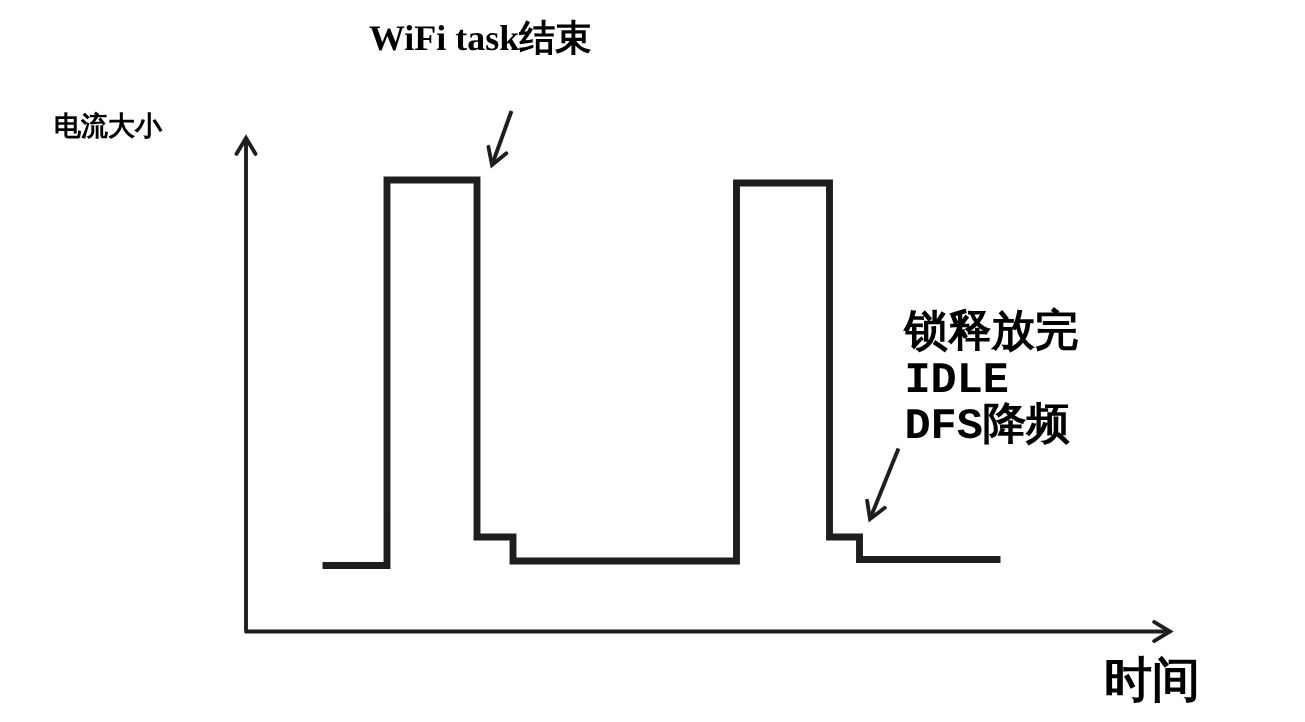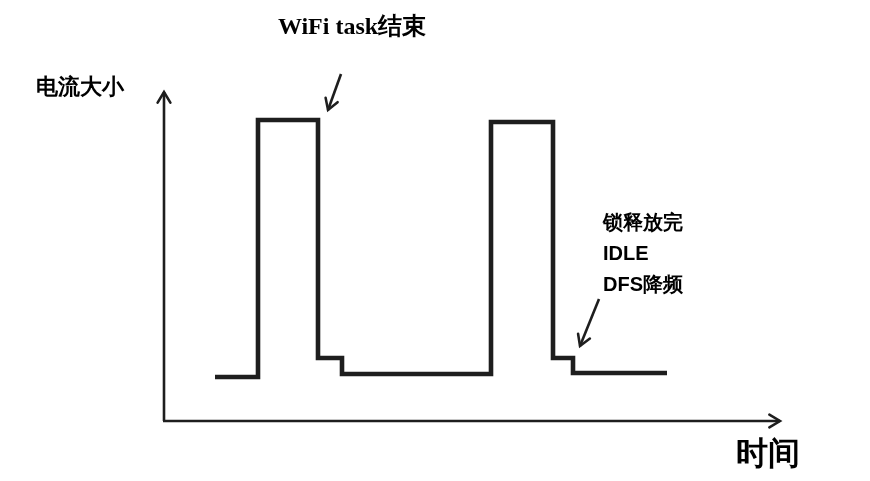--- a/index.html
+++ b/index.html
@@ -7,30 +7,30 @@
     position:relative;
     width:870px;height:481px;
     background:#ffffff;
     font-family:"Liberation Sans","DejaVu Sans",sans-serif;
     overflow:hidden;
   }
   .stage svg{position:absolute;left:0;top:0;}
   .note{position:absolute;color:#000000;font-weight:bold;}
   .top-note{
     left:246px;top:11px;width:212px;
-    text-align:center;
+    text-align:left;
     font-family:"Liberation Serif","DejaVu Serif",serif;
     font-size:24px;line-height:30px;
   }
   .side-note{
     left:603px;top:207px;
-    font-family:Liberation Sans, sans-serif;
-    font-size:20px;line-height:31px;
+    font-family:Liberation Mono, monospace;
+    font-size:29px;line-height:31px;
   }
-  .y-label{left:36px;top:72px;font-size:22px;}
+  .y-label{left:36px;top:72px;font-size:18px;}
   .x-label{left:736px;top:432px;font-size:32px;}
 </style>
 </head>
 <body>
 
 <div class="stage">
 
   <svg width="870" height="481" viewBox="0 0 870 481">
     <defs>
       <marker id="arrow" viewBox="0 0 12 12" refX="10" refY="6" markerWidth="17" markerHeight="17" orient="auto" markerUnits="userSpaceOnUse">

